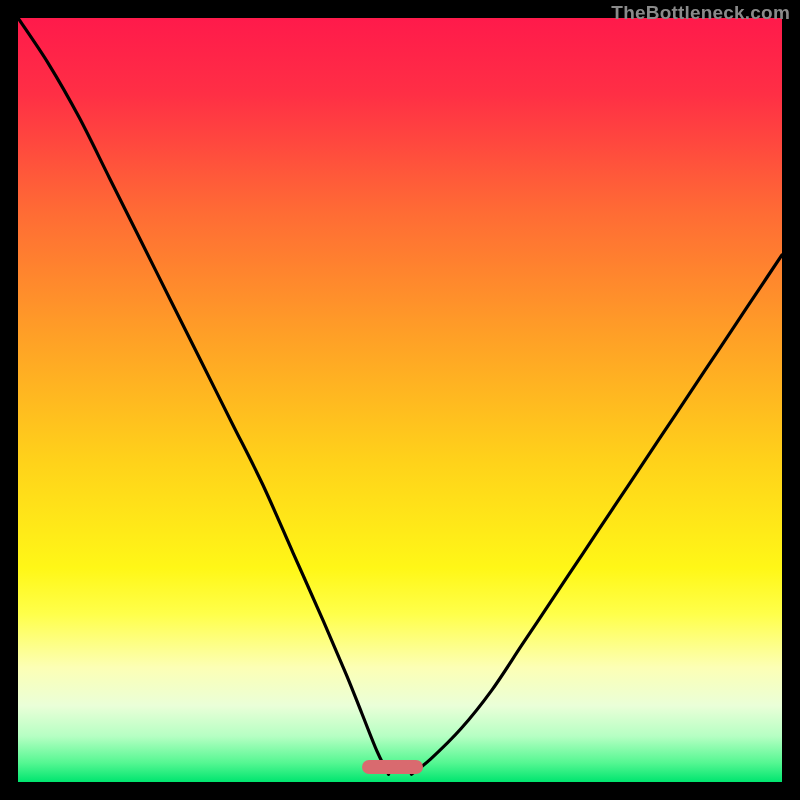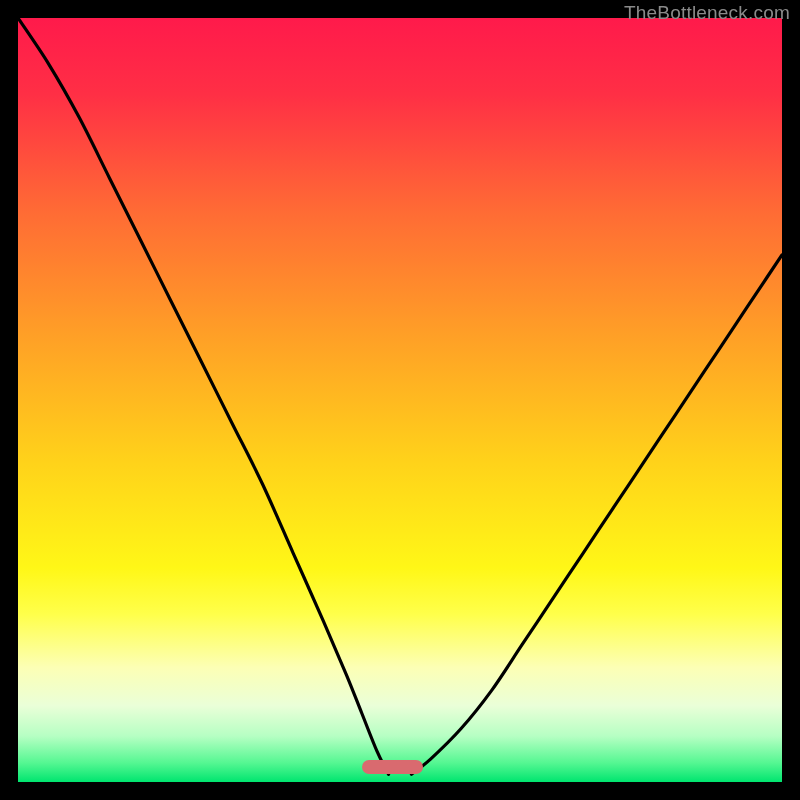--- a/index.html
+++ b/index.html
@@ -25,21 +25,21 @@
     height: 764px;
     
   }
   .watermark {
     position: absolute;
     top: 2px;
     right: 10px;
     color: #8a8a8a;
     font-size: 19px;
     letter-spacing: 0.2px;
-    font-weight: 400;
+    font-weight: 700;
   }
   .curve-svg {
     position: absolute;
     left: 0; top: 0;
     width: 764px; height: 764px;
   }
   .marker {
     position: absolute;
     height: 14px;
     border-radius: 7px;

